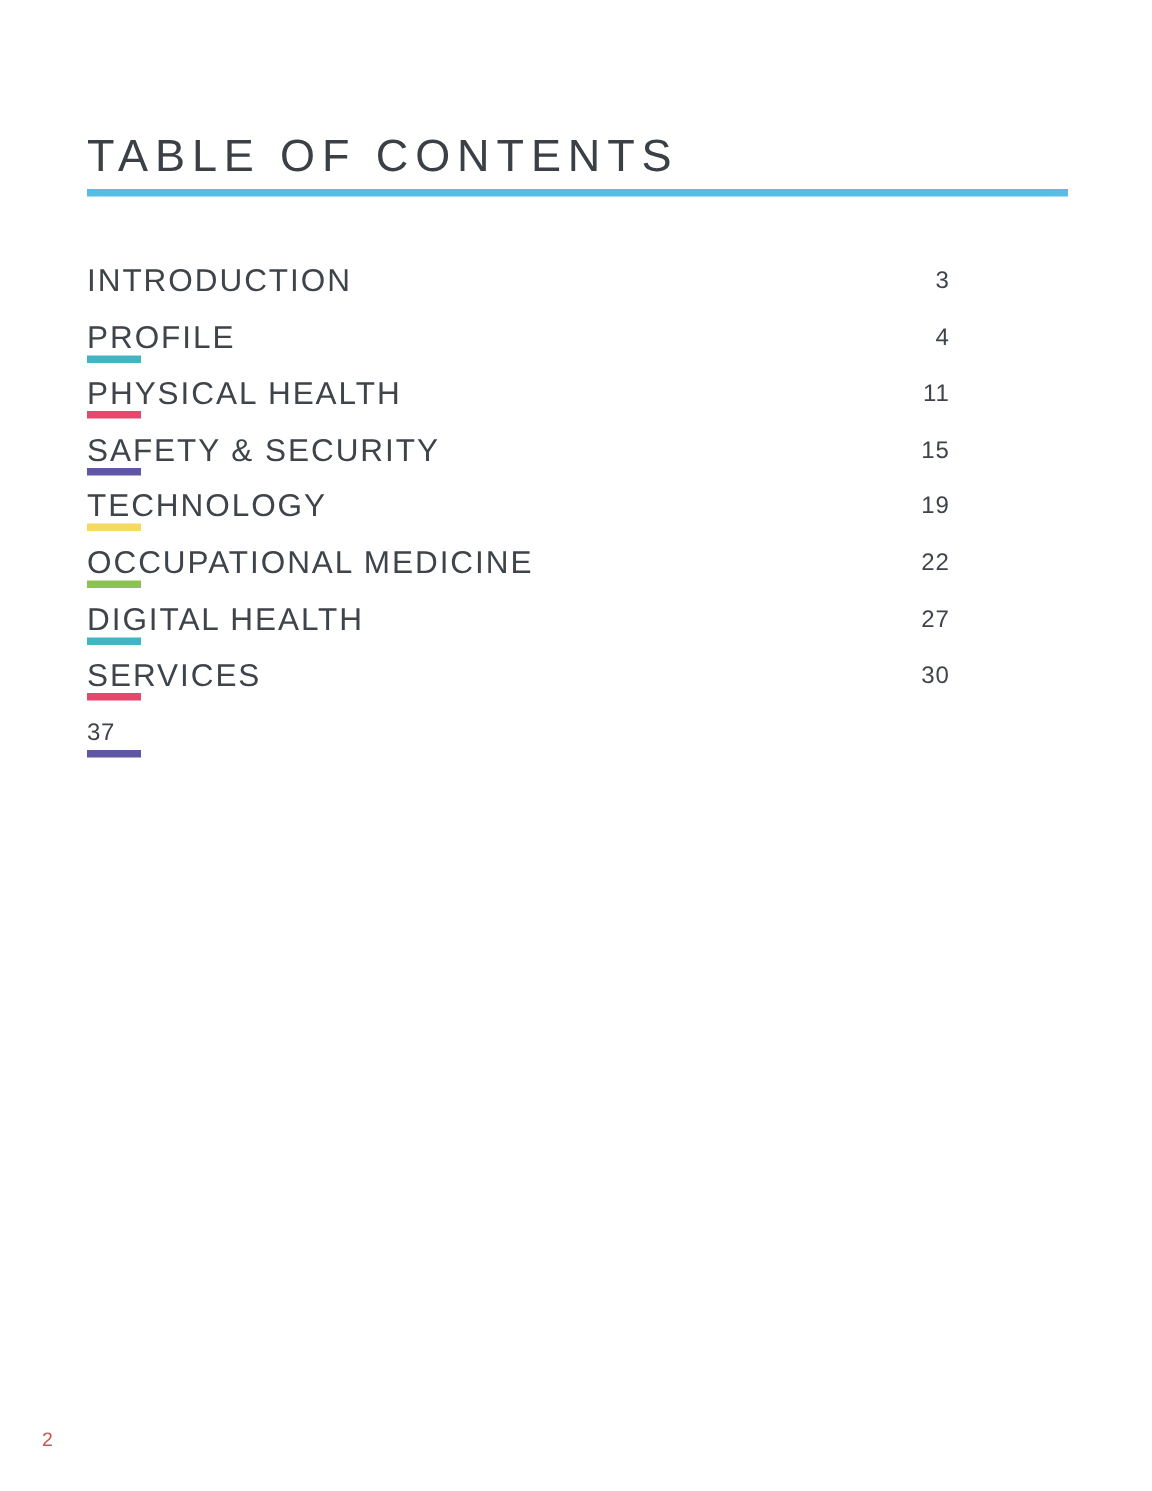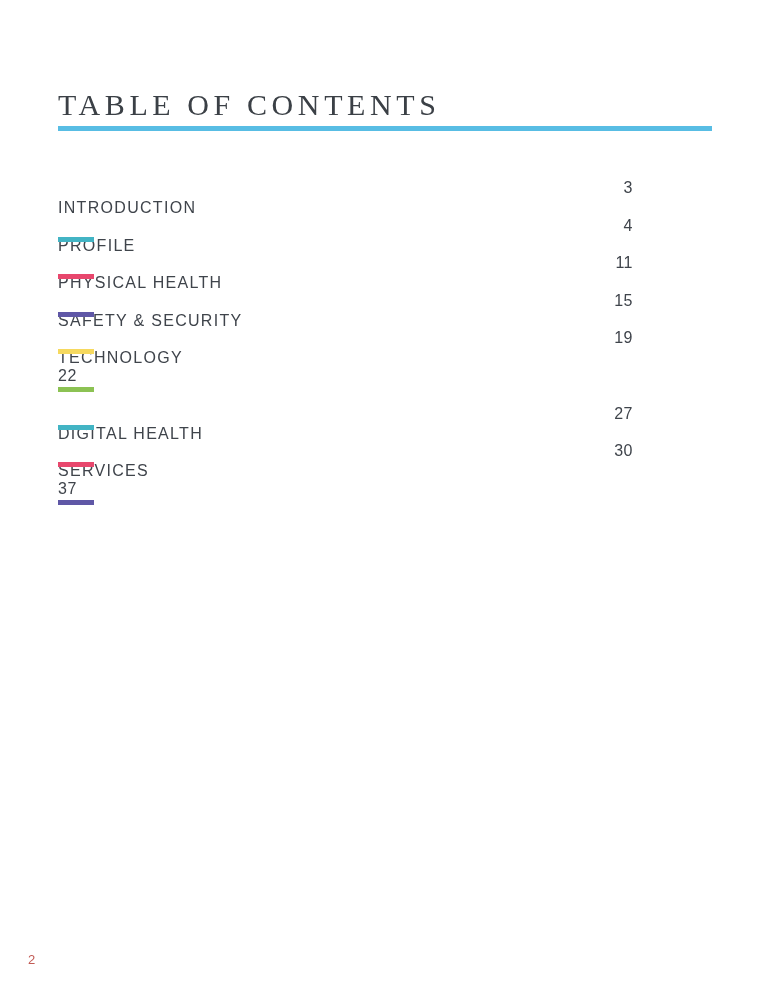--- a/index.html
+++ b/index.html
@@ -14,21 +14,20 @@
   .page-title {
     position: absolute;
     left: 58px;
     top: 90px;
     font-size: 30px;
     font-weight: 300;
     letter-spacing: 4.6px;
     color: #3b4046;
     line-height: 30px;
     white-space: nowrap;
-    font-family: Liberation Serif, serif;
   }
   .title-rule {
     position: absolute;
     left: 58px;
     top: 126px;
     width: 654px;
     height: 5px;
     background: #58bde4;
   }
   .toc-list {
@@ -39,26 +38,25 @@
   }
   .toc-row {
     position: relative;
     height: 37.6px;
     display: flex;
     justify-content: space-between;
     align-items: flex-start;
     cursor: pointer;
   }
   .toc-label {
-    font-size: 16px;
+    font-size: 21px;
     letter-spacing: 1.3px;
     color: #3f444b;
     line-height: 19px;
     white-space: nowrap;
-    margin-top: 20px;
   }
   .toc-page {
     font-size: 16px;
     letter-spacing: 0.5px;
     color: #3f444b;
     line-height: 19px;
   }
   .accent-bar {
     position: absolute;
     left: 0;
@@ -113,20 +111,21 @@
     <span class="accent-bar" data-accent="purple"></span>
   </div>
 
   <div class="toc-row">
     <span class="toc-label">TECHNOLOGY</span>
     <span class="toc-page">19</span>
     <span class="accent-bar" data-accent="yellow"></span>
   </div>
 
   <div class="toc-row">
+    <span class="toc-label">OCCUPATIONAL MEDICINE</span>
     <span class="toc-page">22</span>
     <span class="accent-bar" data-accent="green"></span>
   </div>
 
   <div class="toc-row">
     <span class="toc-label">DIGITAL HEALTH</span>
     <span class="toc-page">27</span>
     <span class="accent-bar" data-accent="teal"></span>
   </div>
 

